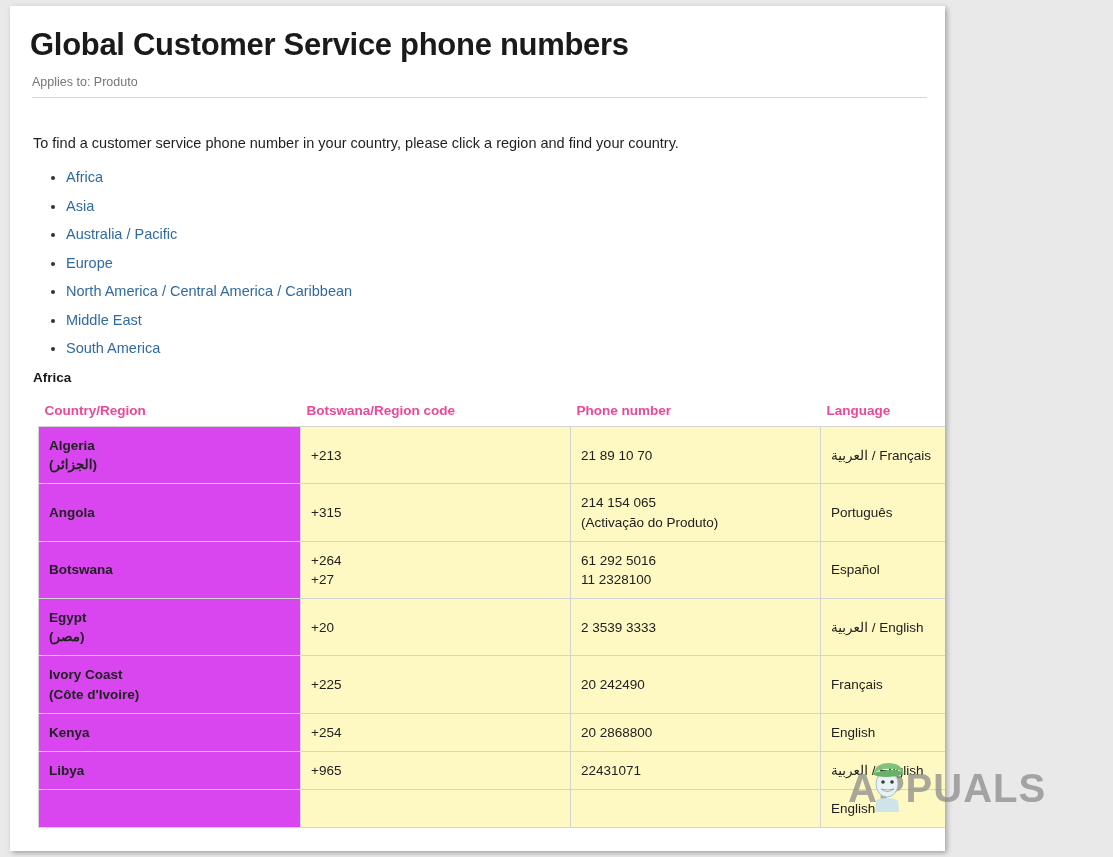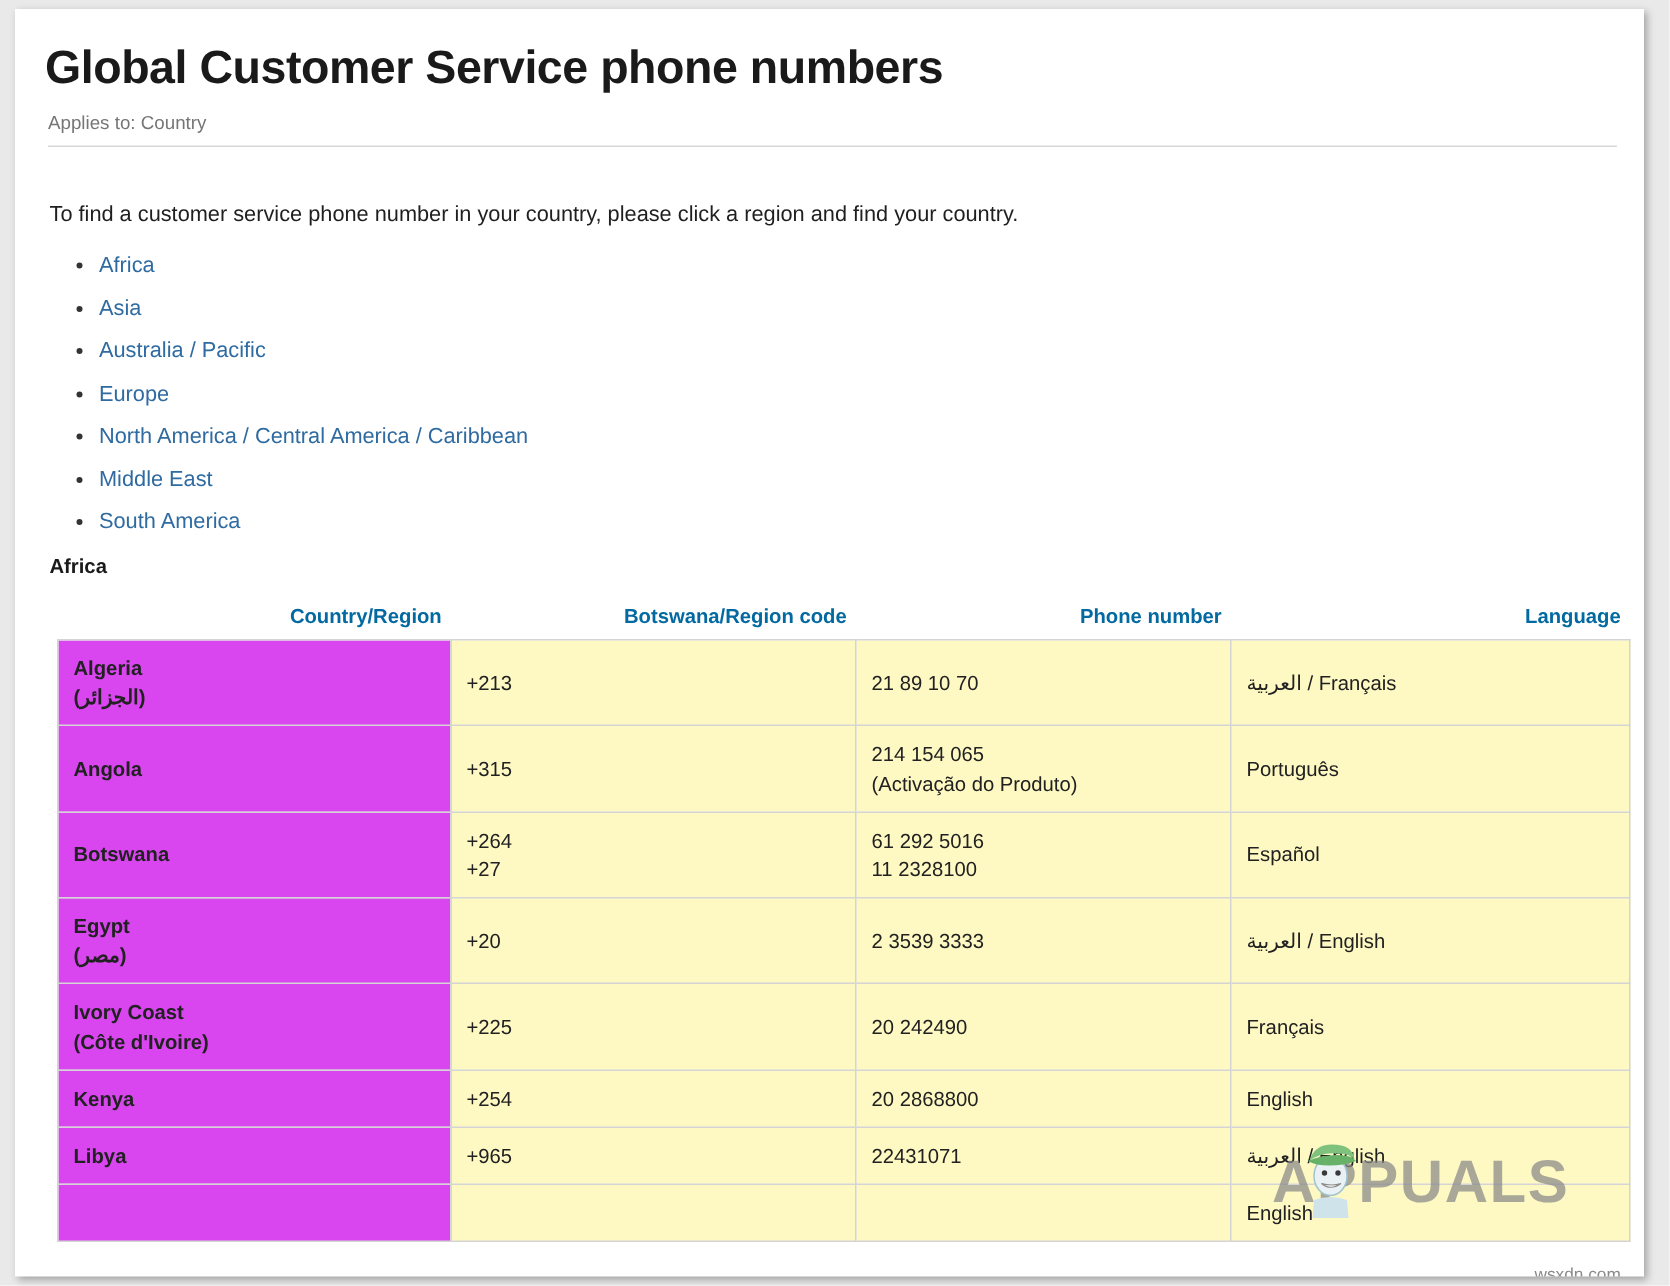--- a/index.html
+++ b/index.html
@@ -11,21 +11,21 @@
     width: 1113px;
     height: 857px;
     background: #e9e9e9;
     font-family: "Liberation Sans", sans-serif;
     overflow: hidden;
   }
   #page-card {
     position: absolute;
     left: 10px;
     top: 6px;
-    width: 1086px;
+    width: 935px;
     height: 845px;
     background: #ffffff;
     box-shadow: 2px 2px 5px rgba(0,0,0,0.30);
     overflow: hidden;
   }
   .inner {
     padding: 0 18px 0 20px;
   }
   h1.page-title {
     font-size: 31px;
@@ -77,22 +77,22 @@
     width: 1048px;
     table-layout: fixed;
   }
   table.phone-table col.c1 { width: 262px; }
   table.phone-table col.c2 { width: 270px; }
   table.phone-table col.c3 { width: 250px; }
   table.phone-table col.c4 { width: 266px; }
   table.phone-table thead th {
     font-size: 13.5px;
     font-weight: bold;
-    color: #0369a1;
-    text-align: right;
+    color: #ec4899;
+    text-align: left;
     padding: 0 6px 8px 6px;
     border: none;
     background: #ffffff;
   }
   table.phone-table tbody td {
     font-size: 13.5px;
     color: #212121;
     border: 1px solid #d4d4d4;
     padding: 9px 10px;
     vertical-align: middle;
@@ -141,21 +141,21 @@
   }
 </style>
 </head>
 <body>
 
 <div id="page-card">
   <div class="inner">
 
     <h1 class="page-title">Global Customer Service phone numbers</h1>
 
-    <div class="applies-to">Applies to: Country</div>
+    <div class="applies-to">Applies to: Produto</div>
 
     <div class="divider"></div>
 
     <p class="intro">To find a customer service phone number in your country, please click a region and find your country.</p>
 
     <ul class="region-list">
       <li><a href="#">Africa</a></li>
       <li><a href="#">Asia</a></li>
       <li><a href="#">Australia / Pacific</a></li>
       <li><a href="#">Europe</a></li>

